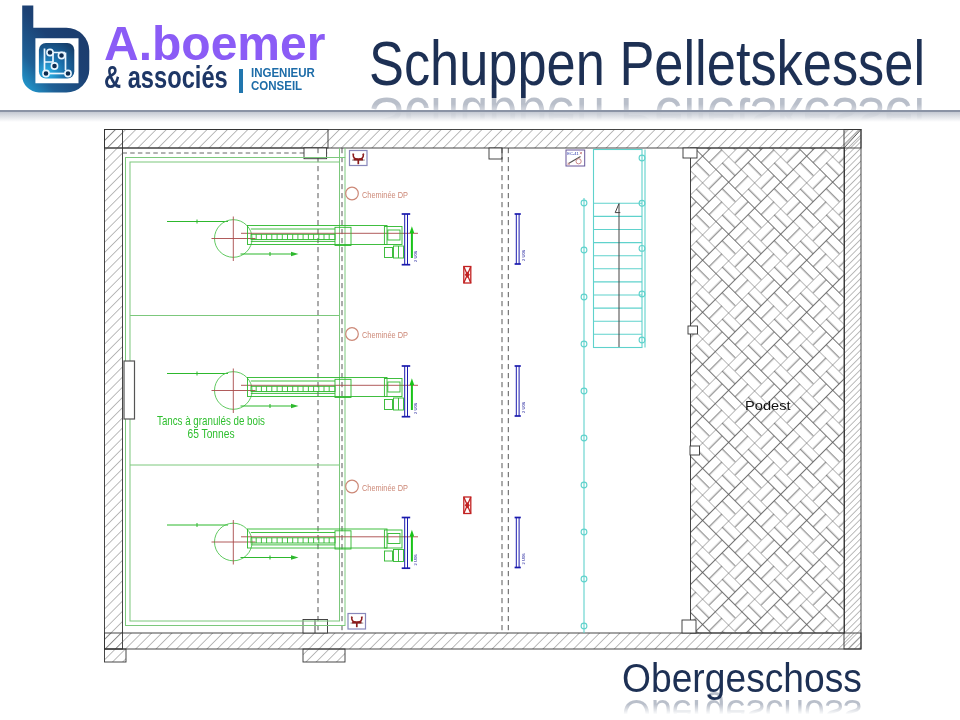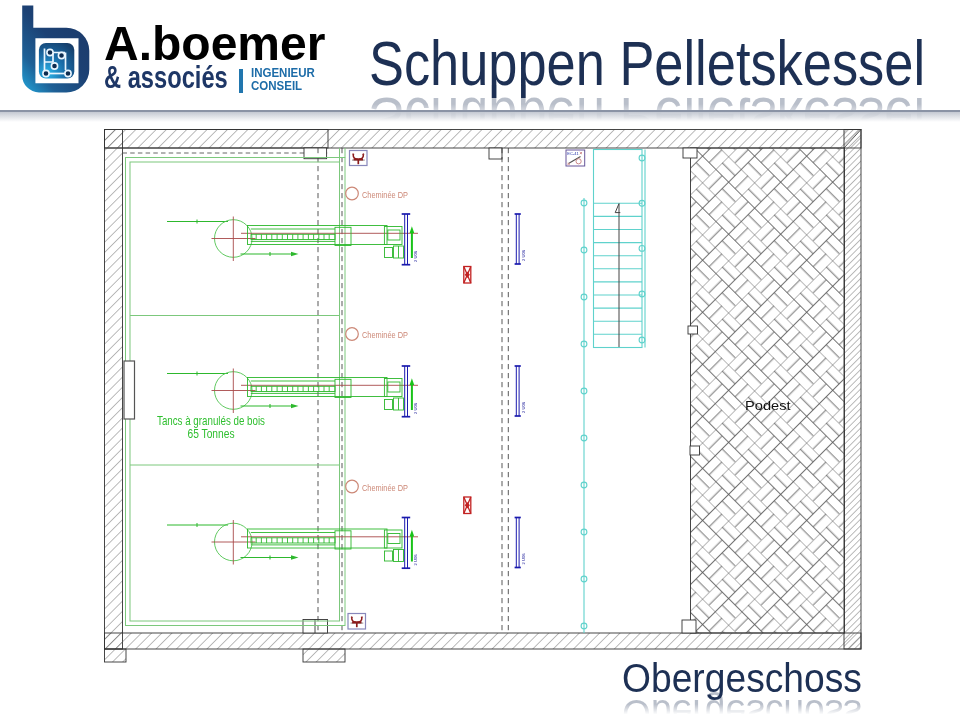--- a/index.html
+++ b/index.html
@@ -39,21 +39,21 @@
   </g>
   <g fill="#0e2c50" stroke="#eaf6ff" stroke-width="1.6">
     <circle cx="50" cy="52.5" r="3.1"></circle>
     <circle cx="61.5" cy="55.5" r="3.1"></circle>
     <circle cx="54.5" cy="66" r="3.1"></circle>
     <circle cx="46" cy="73.5" r="3.1"></circle>
     <circle cx="68" cy="73.5" r="3.1"></circle>
   </g>
 </svg>
 
-<div class="abs" style="left:104px;top:16px;font-weight:bold;font-size:48px;color:#000000;white-space:nowrap;" id="wm1">A.boemer</div>
+<div class="abs" style="left:104px;top:16px;font-weight:bold;font-size:48px;color:#8b5cf6;white-space:nowrap;" id="wm1">A.boemer</div>
 
 <div class="abs" style="left:104px;top:59px;font-weight:bold;font-size:32px;color:#1e3766;white-space:nowrap;transform:scaleX(0.74);transform-origin:left top;" id="wm2">&amp; associés</div>
 
 <div class="abs" style="left:239px;top:68.5px;width:4px;height:24.5px;background:#2176ae;"></div>
 
 <div class="abs" style="left:251px;top:67px;font-weight:bold;font-size:12.5px;line-height:12.5px;color:#1d6ca8;transform:scaleX(0.92);transform-origin:left top;">INGENIEUR<br>CONSEIL</div>
 
 <div class="abs" style="left:369px;top:0;width:560px;height:110px;">
   <div id="titletext" style="position:absolute;left:0;top:27px;font-size:63px;color:#1d3054;white-space:nowrap;transform-origin:left top;transform:scaleX(0.8313);">Schuppen Pelletskessel</div>
   <div id="titlerefl" style="position:absolute;left:0;top:155.5px;font-size:63px;color:#1d3054;white-space:nowrap;transform-origin:left top;transform:scaleX(0.8313) scaleY(-1);opacity:0.34;-webkit-mask-image:linear-gradient(to bottom,transparent 50%,rgba(0,0,0,0.9) 72%);mask-image:linear-gradient(to bottom,transparent 50%,rgba(0,0,0,0.9) 72%);">Schuppen Pelletskessel</div>

